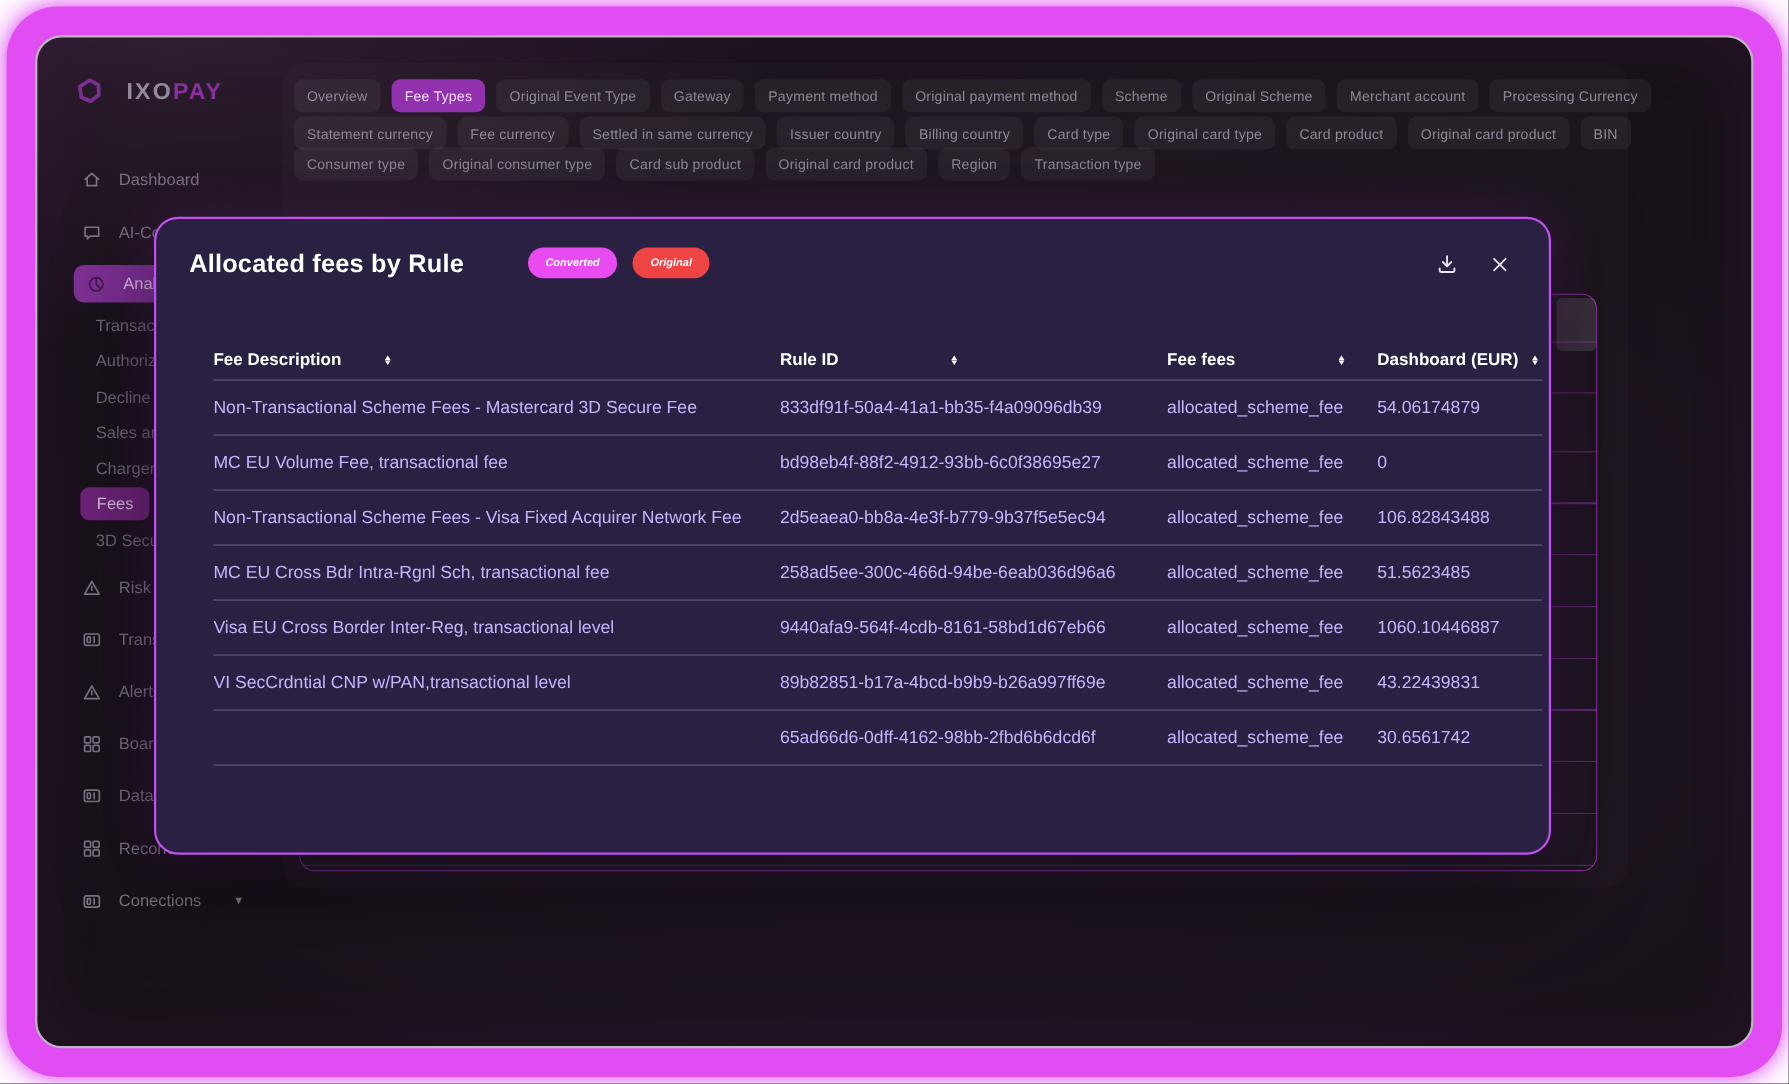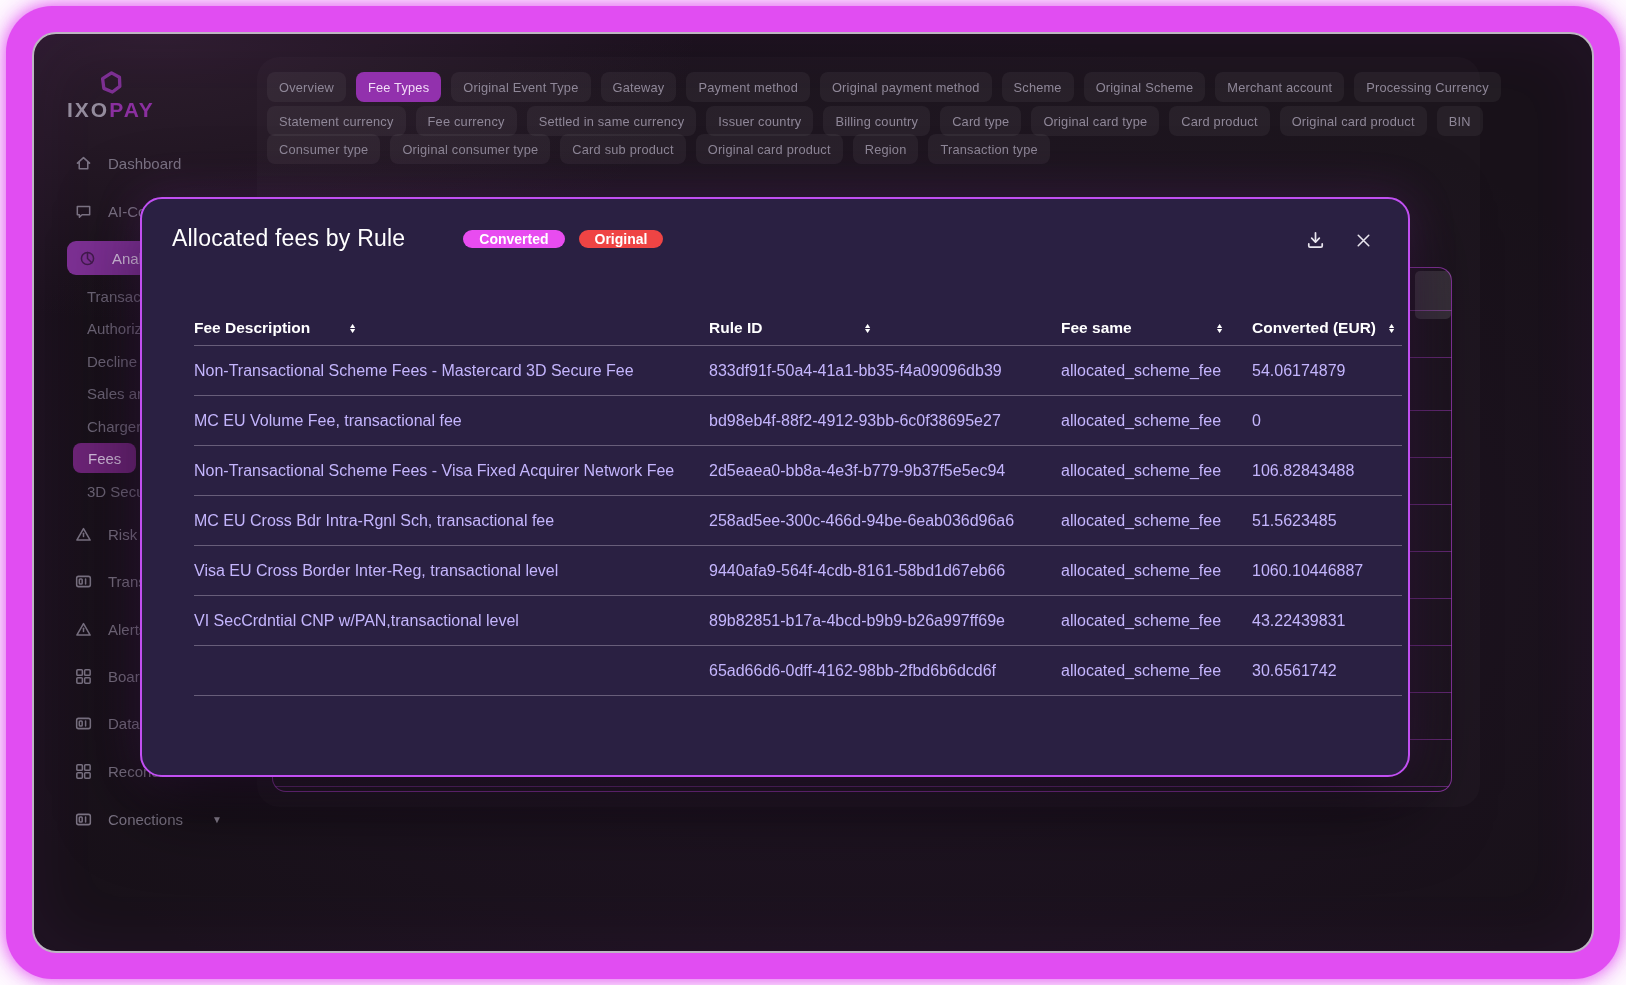--- a/index.html
+++ b/index.html
@@ -23,21 +23,21 @@
     background:
       radial-gradient(900px 480px at 8% 0%, rgba(125,75,125,.20), transparent 60%),
       radial-gradient(1300px 760px at 52% 58%, rgba(95,42,125,.14), transparent 72%),
       #181119;
     box-shadow: inset 0 0 70px rgba(190,60,220,.07);
     overflow:hidden;
   }
 
   
   .sidebar { position:absolute; left:0; top:0; bottom:0; width:212px; }
-  .logo { position:absolute; left:33px; top:36px; display:flex; align-items:center; gap:1px;flex-direction:column; }
+  .logo { position:absolute; left:33px; top:36px; display:flex; align-items:center; gap:21px; }
   .logo-text { font-size:21px; font-weight:800; letter-spacing:2px; color:#938b9c; }
   .logo-text .pay { color:#8a2f9f; }
 
   .nav-item {
     position:absolute; left:40px; height:32px;
     display:flex; align-items:center; gap:15px;
     color:#7b7384; font-size:15px; white-space:nowrap; cursor:pointer;
   }
   .nav-item svg { flex:0 0 auto; color:#7b7384; }
   .nav-item.active {
@@ -82,25 +82,25 @@
     background:rgba(255,255,255,.12); border-radius:5px;
   }
 
   
   .modal {
     position:absolute; left:106px; top:163px; width:1270px; height:580px;
     background:#2a2042; border:2px solid #c14ff2; border-radius:22px;
     box-shadow:0 24px 80px rgba(0,0,0,.6), 0 0 46px rgba(185,70,230,.22);
   }
   .modal-header { position:absolute; left:30px; top:26px; display:flex; align-items:center; }
-  .modal-title { color:#ffffff; font-size:23px; font-weight:400; letter-spacing:.2px;text-align:right; }
+  .modal-title { color:#ffffff; font-size:23px; font-weight:700; letter-spacing:.2px;text-align:right; }
   .badges { display:flex; gap:14px; margin-left:58px; }
   .badge {
-    height:18px; padding:0 16px; border-radius:999px;
-    display:flex; align-items:center; color:#fff; font-size:14px; font-weight:600; cursor:pointer;
+    height:28px; padding:0 16px; border-radius:999px;
+    display:flex; align-items:center; color:#fff; font-size:10px; font-weight:600; cursor:pointer;font-style:italic;
   }
   .badge.converted { background:#e84cf0; }
   .badge.original  { background:#ef4444; }
   .modal-actions { position:absolute; right:34px; top:30px; display:flex; gap:26px; }
   .icon-btn { background:none; border:none; color:#e9e5ee; cursor:pointer; padding:0; line-height:0; }
 
   
   .table { position:absolute; left:52px; top:112px; width:1208px; }
   .thead { position:relative; height:34px; }
   .th {
@@ -312,28 +312,28 @@
             </span>
         </div>
         <div class="th w" style="left:515px">
           <span>Rule ID</span>
           <span class="sort">
               <i>▲</i>
               <i>▼</i>
             </span>
         </div>
         <div class="th w" style="left:867px">
-          <span>Fee same</span>
+          <span>Fee fees</span>
           <span class="sort">
               <i>▲</i>
               <i>▼</i>
             </span>
         </div>
         <div class="th last" style="left:1058px">
-          <span>Converted (EUR)</span>
+          <span>Dashboard (EUR)</span>
           <span class="sort">
               <i>▲</i>
               <i>▼</i>
             </span>
         </div>
       </div>
       <div class="sep"></div>
 
       <div class="trow">
         <div class="td c0">Non-Transactional Scheme Fees - Mastercard 3D Secure Fee</div>

